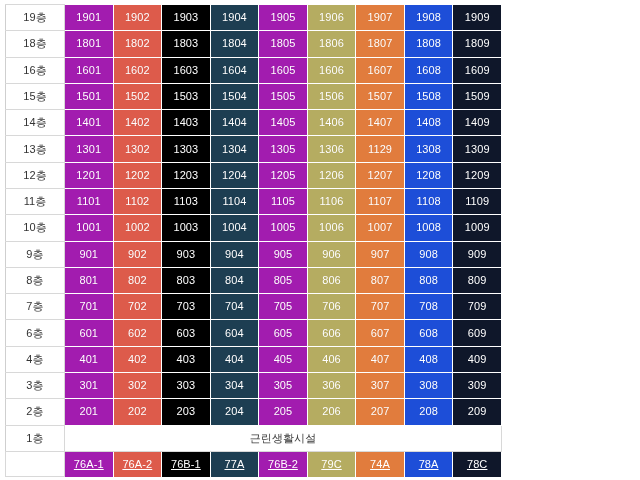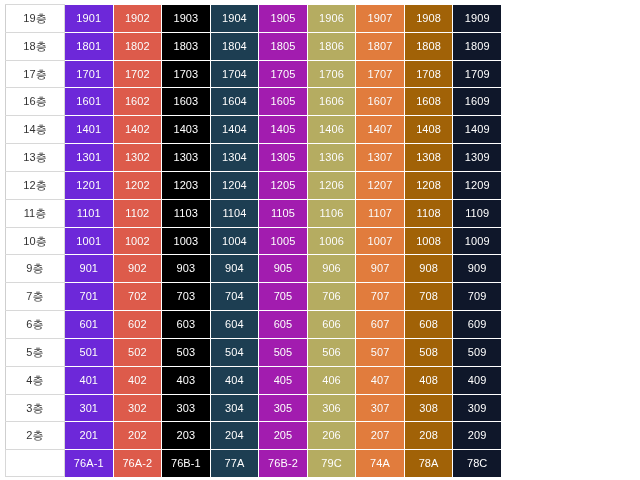--- a/index.html
+++ b/index.html
@@ -62,45 +62,46 @@
     border-left: 1px solid rgba(255,255,255,0.34);
     border-right: 1px solid rgba(255,255,255,0.10);
     border-top: 1px solid rgba(255,255,255,0.13);
     border-bottom: 1px solid rgba(255,255,255,0.13);
     text-shadow: 0 0 1px rgba(0,0,0,0.10);
   }
 
   td.unit.c1 { border-left: 1px solid rgba(255,255,255,0.55); }
 
   
-  .col-1 { background: #6d28d9; }
+  .col-1 { background: #a21caf; }
   .col-2 { background: #dd5b4b; }
   .col-3 { background: #000000; }
   .col-4 { background: #1d3e52; }
   .col-5 { background: #a21caf; }
   .col-6 { background: #b5ac61; }
   .col-7 { background: #e17c3d; }
-  .col-8 { background: #a16207; }
+  .col-8 { background: #1d4ed8; }
   .col-9 { background: #0f172a; }
 
   
   td.commercial {
     background: #ffffff;
     color: #3a3a3a;
     font-size: 11.5px;
     border: 1px solid #d8d8d8;
   }
 
   
   td.unit-type {
     color: #ffffff;
     font-size: 11px;
     border-left: 1px solid rgba(255,255,255,0.34);
     border-right: 1px solid rgba(255,255,255,0.10);
     border-top: 1px solid rgba(255,255,255,0.25);
+    text-decoration: underline;
   }
 </style>
 </head>
 <body>
 
 <div id="stack">
   <table class="floorplan">
     <tbody>
         <tr>
           <td class="floor-label">19층</td>
@@ -120,64 +121,64 @@
           <td class="unit col-2">1802</td>
           <td class="unit col-3">1803</td>
           <td class="unit col-4">1804</td>
           <td class="unit col-5">1805</td>
           <td class="unit col-6">1806</td>
           <td class="unit col-7">1807</td>
           <td class="unit col-8">1808</td>
           <td class="unit col-9">1809</td>
         </tr>
         <tr>
-          <td class="floor-label">17층</td>
-          <td class="unit col-1 c1">1701</td>
-          <td class="unit col-2">1702</td>
-          <td class="unit col-3">1703</td>
-          <td class="unit col-4">1704</td>
-          <td class="unit col-5">1705</td>
-          <td class="unit col-6">1706</td>
-          <td class="unit col-7">1707</td>
-          <td class="unit col-8">1708</td>
-          <td class="unit col-9">1709</td>
-        </tr>
-        <tr>
           <td class="floor-label">16층</td>
           <td class="unit col-1 c1">1601</td>
           <td class="unit col-2">1602</td>
           <td class="unit col-3">1603</td>
           <td class="unit col-4">1604</td>
           <td class="unit col-5">1605</td>
           <td class="unit col-6">1606</td>
           <td class="unit col-7">1607</td>
           <td class="unit col-8">1608</td>
           <td class="unit col-9">1609</td>
         </tr>
         <tr>
+          <td class="floor-label">15층</td>
+          <td class="unit col-1 c1">1501</td>
+          <td class="unit col-2">1502</td>
+          <td class="unit col-3">1503</td>
+          <td class="unit col-4">1504</td>
+          <td class="unit col-5">1505</td>
+          <td class="unit col-6">1506</td>
+          <td class="unit col-7">1507</td>
+          <td class="unit col-8">1508</td>
+          <td class="unit col-9">1509</td>
+        </tr>
+        <tr>
           <td class="floor-label">14층</td>
           <td class="unit col-1 c1">1401</td>
           <td class="unit col-2">1402</td>
           <td class="unit col-3">1403</td>
           <td class="unit col-4">1404</td>
           <td class="unit col-5">1405</td>
           <td class="unit col-6">1406</td>
           <td class="unit col-7">1407</td>
           <td class="unit col-8">1408</td>
           <td class="unit col-9">1409</td>
         </tr>
         <tr>
           <td class="floor-label">13층</td>
           <td class="unit col-1 c1">1301</td>
           <td class="unit col-2">1302</td>
           <td class="unit col-3">1303</td>
           <td class="unit col-4">1304</td>
           <td class="unit col-5">1305</td>
           <td class="unit col-6">1306</td>
-          <td class="unit col-7">1307</td>
+          <td class="unit col-7">1129</td>
           <td class="unit col-8">1308</td>
           <td class="unit col-9">1309</td>
         </tr>
         <tr>
           <td class="floor-label">12층</td>
           <td class="unit col-1 c1">1201</td>
           <td class="unit col-2">1202</td>
           <td class="unit col-3">1203</td>
           <td class="unit col-4">1204</td>
           <td class="unit col-5">1205</td>
@@ -216,20 +217,32 @@
           <td class="unit col-2">902</td>
           <td class="unit col-3">903</td>
           <td class="unit col-4">904</td>
           <td class="unit col-5">905</td>
           <td class="unit col-6">906</td>
           <td class="unit col-7">907</td>
           <td class="unit col-8">908</td>
           <td class="unit col-9">909</td>
         </tr>
         <tr>
+          <td class="floor-label">8층</td>
+          <td class="unit col-1 c1">801</td>
+          <td class="unit col-2">802</td>
+          <td class="unit col-3">803</td>
+          <td class="unit col-4">804</td>
+          <td class="unit col-5">805</td>
+          <td class="unit col-6">806</td>
+          <td class="unit col-7">807</td>
+          <td class="unit col-8">808</td>
+          <td class="unit col-9">809</td>
+        </tr>
+        <tr>
           <td class="floor-label">7층</td>
           <td class="unit col-1 c1">701</td>
           <td class="unit col-2">702</td>
           <td class="unit col-3">703</td>
           <td class="unit col-4">704</td>
           <td class="unit col-5">705</td>
           <td class="unit col-6">706</td>
           <td class="unit col-7">707</td>
           <td class="unit col-8">708</td>
           <td class="unit col-9">709</td>
@@ -240,32 +253,20 @@
           <td class="unit col-2">602</td>
           <td class="unit col-3">603</td>
           <td class="unit col-4">604</td>
           <td class="unit col-5">605</td>
           <td class="unit col-6">606</td>
           <td class="unit col-7">607</td>
           <td class="unit col-8">608</td>
           <td class="unit col-9">609</td>
         </tr>
         <tr>
-          <td class="floor-label">5층</td>
-          <td class="unit col-1 c1">501</td>
-          <td class="unit col-2">502</td>
-          <td class="unit col-3">503</td>
-          <td class="unit col-4">504</td>
-          <td class="unit col-5">505</td>
-          <td class="unit col-6">506</td>
-          <td class="unit col-7">507</td>
-          <td class="unit col-8">508</td>
-          <td class="unit col-9">509</td>
-        </tr>
-        <tr>
           <td class="floor-label">4층</td>
           <td class="unit col-1 c1">401</td>
           <td class="unit col-2">402</td>
           <td class="unit col-3">403</td>
           <td class="unit col-4">404</td>
           <td class="unit col-5">405</td>
           <td class="unit col-6">406</td>
           <td class="unit col-7">407</td>
           <td class="unit col-8">408</td>
           <td class="unit col-9">409</td>
@@ -288,20 +289,24 @@
           <td class="unit col-2">202</td>
           <td class="unit col-3">203</td>
           <td class="unit col-4">204</td>
           <td class="unit col-5">205</td>
           <td class="unit col-6">206</td>
           <td class="unit col-7">207</td>
           <td class="unit col-8">208</td>
           <td class="unit col-9">209</td>
         </tr>
         <tr>
+          <td class="floor-label">1층</td>
+          <td class="commercial" colspan="9">근린생활시설</td>
+        </tr>
+        <tr>
           <td class="floor-label-empty"></td>
           <td class="unit-type col-1 c1">76A-1</td>
           <td class="unit-type col-2">76A-2</td>
           <td class="unit-type col-3">76B-1</td>
           <td class="unit-type col-4">77A</td>
           <td class="unit-type col-5">76B-2</td>
           <td class="unit-type col-6">79C</td>
           <td class="unit-type col-7">74A</td>
           <td class="unit-type col-8">78A</td>
           <td class="unit-type col-9">78C</td>

